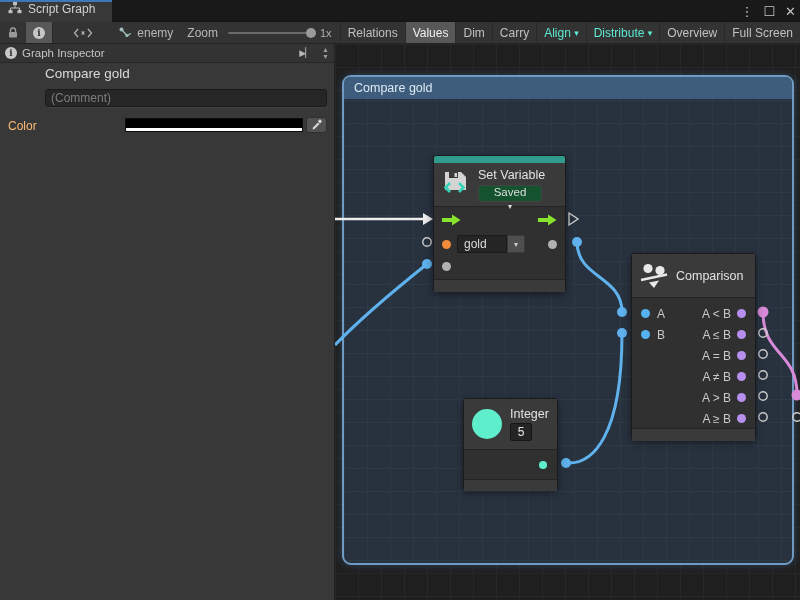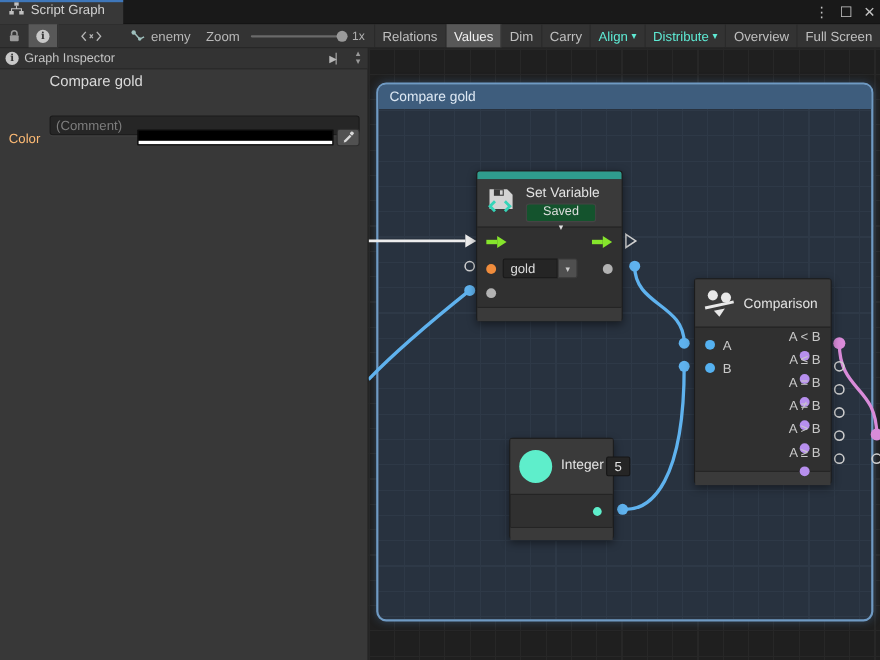--- a/index.html
+++ b/index.html
@@ -30,21 +30,21 @@
   
   .panel { position:absolute; left:0; top:44px; width:335px; height:556px; background:#383838; border-right:1px solid #232323; }
   .panel-header { position:absolute; left:0; top:0; width:100%; height:19px; background:#333333; border-bottom:1px solid #282828;
     display:flex; align-items:center; padding:0 5px; gap:5px; color:#c4c4c4; font-size:11.5px; }
   .info-badge { width:12px; height:12px; border-radius:50%; background:#c8c8c8; color:#333; font-size:9px; font-weight:bold;
     display:flex; align-items:center; justify-content:center; font-family:"DejaVu Serif",serif; }
   .dock-icon { margin-left:auto; color:#b8b8b8; font-size:9px; letter-spacing:-1px; }
   .spinners { display:flex; flex-direction:column; line-height:7px; font-size:7px; color:#999; margin-left:6px; }
   .graph-title { position:absolute; left:45px; top:22px; font-size:13.5px; color:#dadada; }
   .comment-input { position:absolute; left:45px; top:45px; width:282px; height:18px; background:#262626; border:1px solid #1a1a1a;
-    border-radius:3px; color:#cfcfcf; font-size:12px; padding:0 5px; outline:none; box-shadow:0 1px 0 rgba(255,255,255,0.05);margin-top:16px; }
+    border-radius:3px; color:#cfcfcf; font-size:12px; padding:0 5px; outline:none; box-shadow:0 1px 0 rgba(255,255,255,0.05); }
   .comment-input::placeholder { color:#7d7d7d; }
   .color-row { position:absolute; left:0; top:72px; width:100%; height:20px; }
   .color-label { position:absolute; left:8px; top:3px; color:#fdba74; }
   .color-swatch { position:absolute; left:125px; top:2px; width:178px; height:14px; background:#000; border:1px solid #0d0d0d; cursor:pointer; }
   .alpha-strip { position:absolute; left:0; bottom:0; width:100%; height:3px; background:#ffffff; }
   .eyedrop-btn { position:absolute; left:306px; top:1px; width:21px; height:16px; background:#515151; border:1px solid #2e2e2e;
     border-radius:3px; display:flex; align-items:center; justify-content:center; }
 
   
   .graph-area { position:absolute; left:335px; top:44px; width:465px; height:556px; background-color:#1f1f1f; overflow:hidden;
@@ -86,28 +86,28 @@
   .var-input { width:50px; height:18px; background:#252525; border:1px solid #191919; border-radius:2px 0 0 2px;
     color:#dcdcdc; font-size:12px; display:flex; align-items:center; padding:0 6px; }
   .var-caret { width:18px; height:18px; background:#4f4f4f; border:1px solid #3a3a3a; border-radius:0 2px 2px 0;
     color:#ccc; font-size:8px; display:flex; align-items:center; justify-content:center; }
 
   
   .cmp-node { left:296px; top:209px; width:125px; height:187px; }
   .cmp-header { height:43px; padding:0 8px; gap:8px; }
   .cmp-body { border-top:1px solid #242424; padding-top:5px; height:131px; }
   .cmp-row { height:21px; display:flex; align-items:center; padding:0 9px; gap:7px; color:#c9c9c9; }
-  .cmp-out { margin-left:auto; display:flex; align-items:center; gap:6px;flex-direction:column; }
+  .cmp-out { margin-left:auto; display:flex; align-items:center; gap:6px; }
   .cmp-footer { height:13px; }
 
   
   .int-node { left:128px; top:354px; width:95px; height:92px; }
   .int-header { height:50px; padding:0 8px; gap:8px; }
   .int-circle { width:30px; height:30px; border-radius:50%; background:#5eeecb; flex:none; }
-  .int-col { display:flex; flex-direction:row; gap:2px; }
+  .int-col { display:flex; flex-direction:column; gap:2px; }
   .int-val { width:22px; height:18px; background:#252525; border:1px solid #161616; border-radius:2px; color:#e6e6e6;
     display:flex; align-items:center; justify-content:center; font-size:12px; }
   .int-body { height:30px; border-top:1px solid #242424; display:flex; align-items:center; justify-content:flex-end; padding:0 10px; }
   .int-footer { height:12px; }
 
   .c-blue { background:#55b1f0; }
   .c-purple { background:#b78fee; }
   .c-orange { background:#f08c3c; }
   .c-gray { background:#b2b2b2; }
   .c-mint { background:#5eeecb; width:8px; height:8px; }

